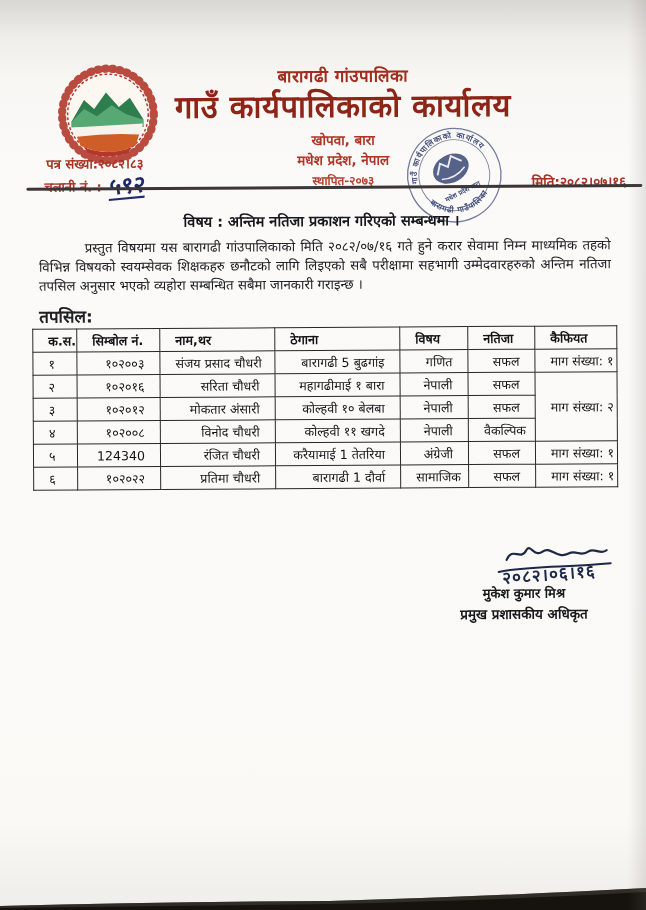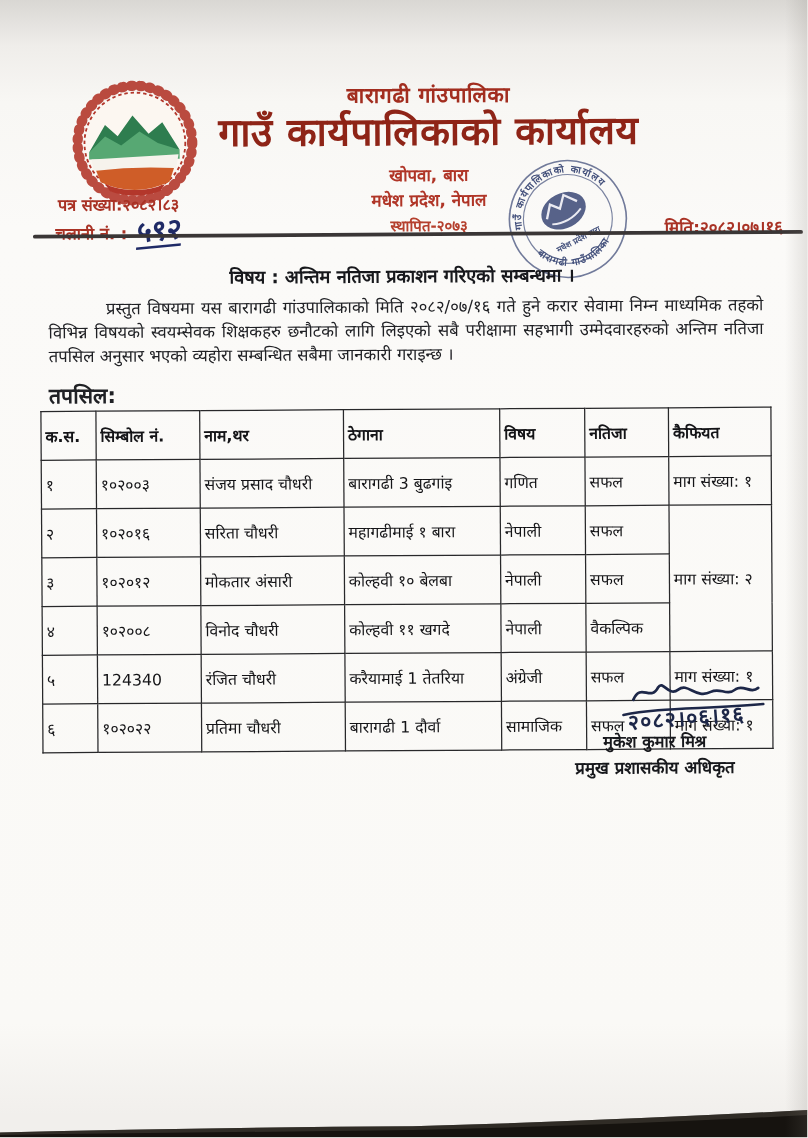--- a/index.html
+++ b/index.html
@@ -47,23 +47,23 @@
              color:#17181c; font-size:14.5px; font-weight:bold; }
   .body-para { position:absolute; left:40px; top:238px; width:572px;
                color:#202125; font-size:13.3px; font-weight:500; line-height:1.42;
                text-align:justify; text-indent:46px; }
   .tapasil { position:absolute; left:40px; top:303px; color:#202125; font-size:17px; font-weight:bold; }
 
   
   .tbl-wrap { position:absolute; left:33px; top:327px; }
   table { border-collapse:collapse; table-layout:fixed; width:584px; }
   td, th { border:1.6px solid #28282a; font-size:12.6px; color:#141417;
-           padding:2px 3px; height:39px; overflow:hidden; white-space:nowrap; }
+           padding:2px 15px; height:23px; overflow:hidden; white-space:nowrap; }
   th { text-align:left; font-weight:bold; }
-  td { font-weight:500; }
+  td { font-weight:500;text-align:right; }
   td.c { text-align:left; }
 
   
   .sig-block { position:absolute; right:8px; top:543px; width:230px; text-align:center; }
   .sig-scrawl { position:relative; left:28px; width:150px; height:46px; }
   .sig-name  { color:#17181c; font-size:13px; font-weight:bold; margin-top:-8px; }
   .sig-title { color:#17181c; font-size:13.5px; font-weight:bold; margin-top:3px; }
 
   
   .bottom-edge { position:absolute; left:0; bottom:0; width:646px; height:30px; }
@@ -147,21 +147,21 @@
           <th>नाम,थर</th>
           <th>ठेगाना</th>
           <th>विषय</th>
           <th>नतिजा</th>
           <th>कैफियत</th>
         </tr>
         <tr>
           <td class="c">१</td>
           <td>१०२००३</td>
           <td>संजय प्रसाद चौधरी</td>
-          <td>बारागढी 3 बुढगांइ</td>
+          <td>बारागढी 5 बुढगांइ</td>
           <td>गणित</td>
           <td>सफल</td>
           <td>माग संख्या: १</td>
         </tr>
         <tr>
           <td class="c">२</td>
           <td>१०२०१६</td>
           <td>सरिता चौधरी</td>
           <td>महागढीमाई १ बारा</td>
           <td>नेपाली</td>

